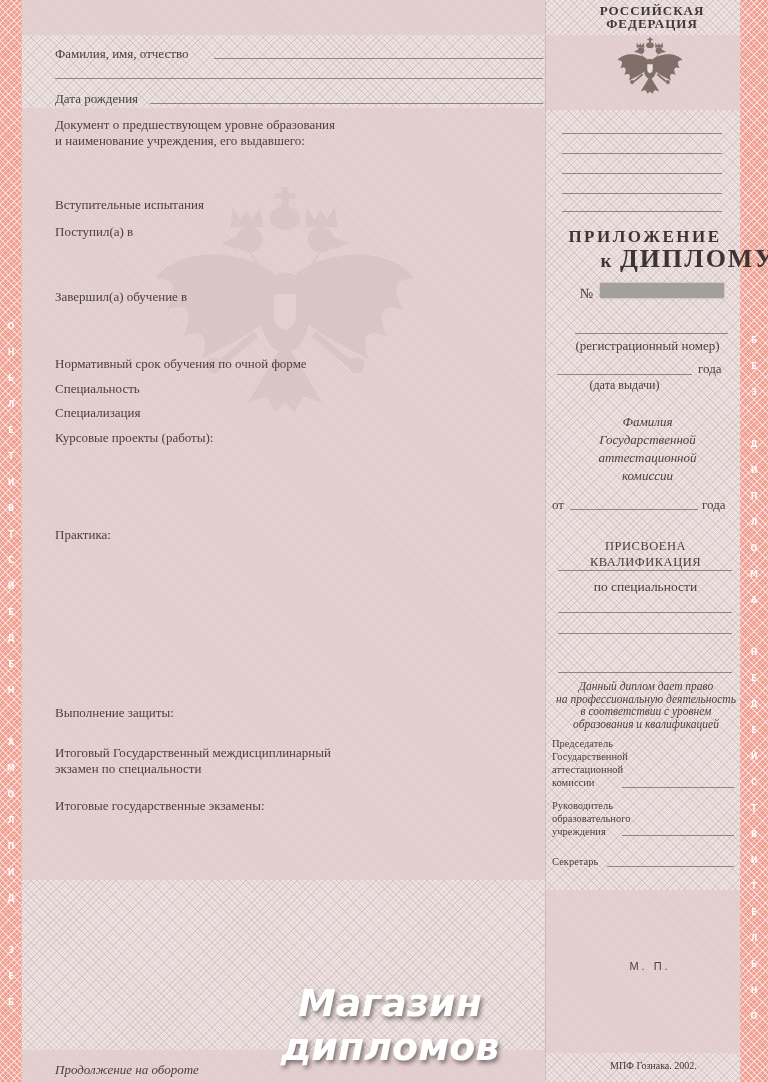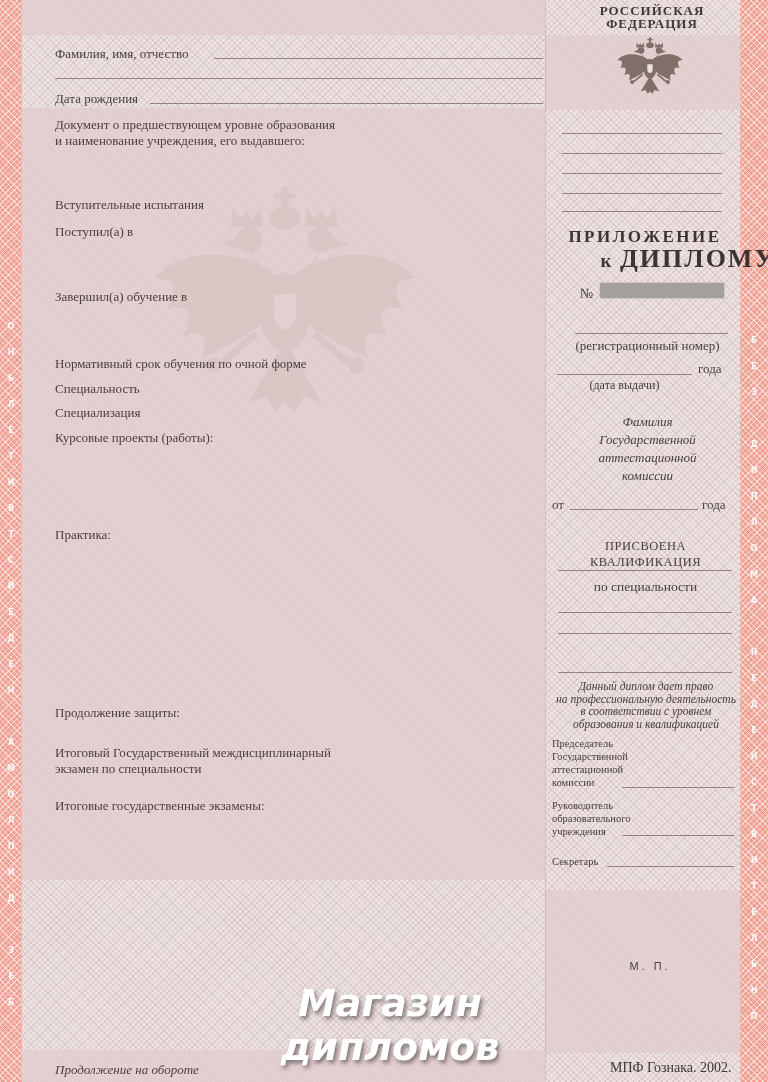--- a/index.html
+++ b/index.html
@@ -25,21 +25,21 @@
   .rule{height:0;border-bottom:1px solid rgba(110,95,93,0.70);}
   .title1{font-size:17px;font-weight:700;letter-spacing:2.5px;color:#3c3432;}
   .title2{font-size:26px;font-weight:700;letter-spacing:2px;color:#3c3432;margin-left:43px;}
   .title2 .low{font-size:19px;font-weight:700;letter-spacing:0;}
   .fed{font-size:13px;font-weight:700;letter-spacing:1px;color:#3e3836;line-height:13px;}
   .redact{background:#a3a09c;border-radius:1px;box-shadow:0 0 2px rgba(120,115,110,.6);}
   .wm{font-family:"DejaVu Sans","Liberation Sans",sans-serif;font-weight:800;font-style:italic;
       font-size:38px;line-height:44px;color:#ffffff;
       text-shadow:2px 3px 4px rgba(70,62,60,0.65), 0 0 1px rgba(255,255,255,0.6);}
   .mp{font-family:"Liberation Sans","DejaVu Sans",sans-serif;font-size:11px;letter-spacing:3px;color:#4a4442;}
-  .gozn{font-size:14px;color:#3e3836;}
+  .gozn{font-size:10px;color:#3e3836;}
 </style>
 </head>
 <body>
 
 <svg width="0" height="0" style="position:absolute">
   <symbol id="eagle" viewBox="0 0 100 90">
     <g fill="#6b5a52">
       <rect x="48.8" y="0.5" width="2.4" height="6.5"></rect>
       <rect x="46.6" y="2.4" width="6.8" height="1.8"></rect>
       <ellipse cx="50" cy="10.5" rx="5" ry="3.8"></ellipse>
@@ -95,21 +95,21 @@
   <div class="abs lbl" style="left:55px;top:197px">Вступительные испытания</div>
   <div class="abs lbl" style="left:55px;top:224px">Поступил(а) в</div>
   <div class="abs lbl" style="left:55px;top:289px">Завершил(а) обучение в</div>
 
   <div class="abs lbl" style="left:55px;top:356px">Нормативный срок обучения по очной форме</div>
   <div class="abs lbl" style="left:55px;top:381px">Специальность</div>
   <div class="abs lbl" style="left:55px;top:405px">Специализация</div>
   <div class="abs lbl" style="left:55px;top:430px">Курсовые проекты (работы):</div>
 
   <div class="abs lbl" style="left:55px;top:527px">Практика:</div>
-  <div class="abs lbl" style="left:55px;top:705px">Продолжение защиты:</div>
+  <div class="abs lbl" style="left:55px;top:705px">Выполнение защиты:</div>
   <div class="abs lbl" style="left:55px;top:745px">Итоговый Государственный междисциплинарный</div>
   <div class="abs lbl" style="left:55px;top:761px">экзамен по специальности</div>
   <div class="abs lbl" style="left:55px;top:798px">Итоговые государственные экзамены:</div>
 
   <div class="abs lbl it" style="left:55px;top:1062px">Продолжение на обороте</div>
 
   <div class="abs fed ctr" style="left:557px;top:4px;width:190px">
     <div>РОССИЙСКАЯ</div>
     <div>ФЕДЕРАЦИЯ</div>
   </div>

